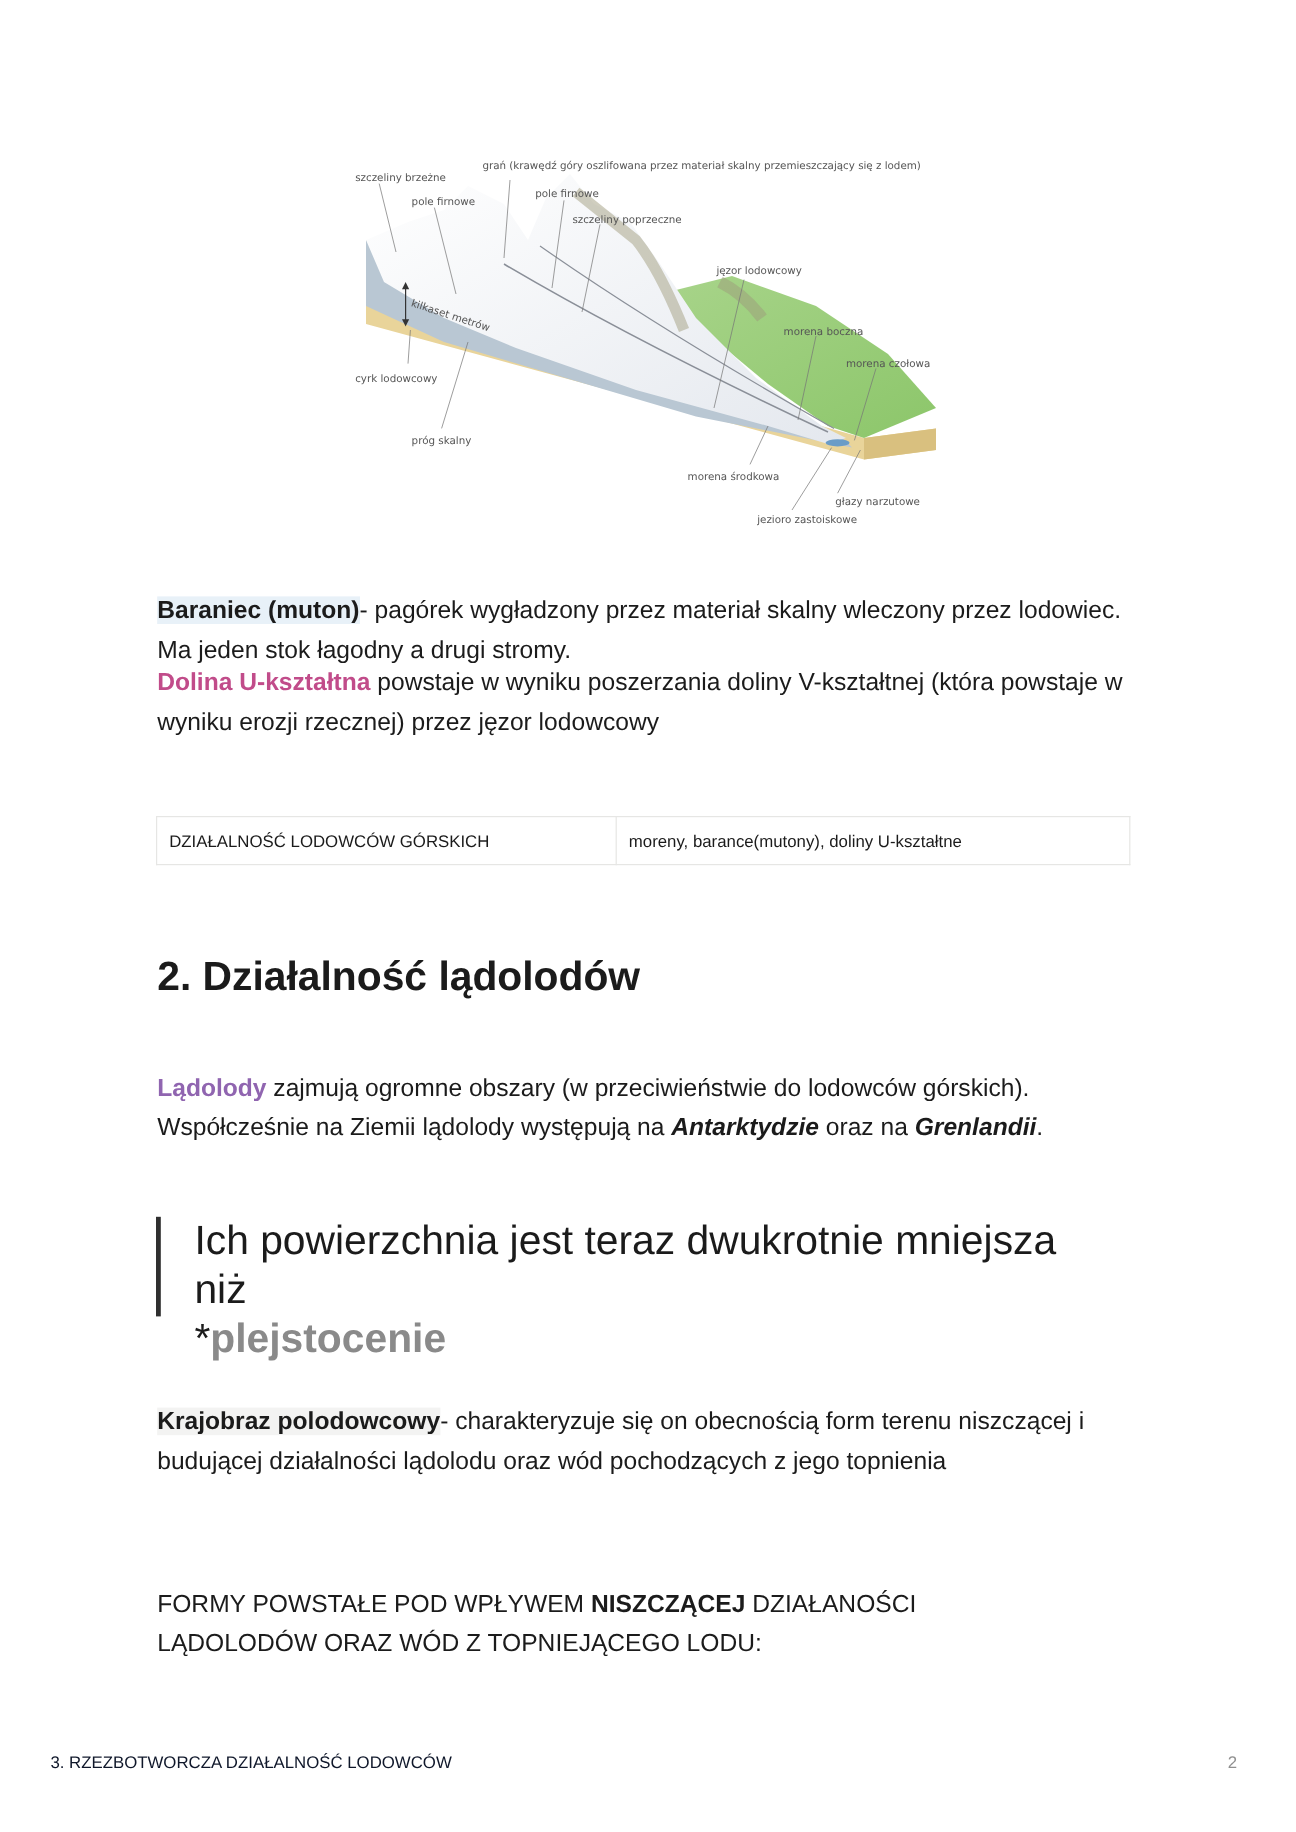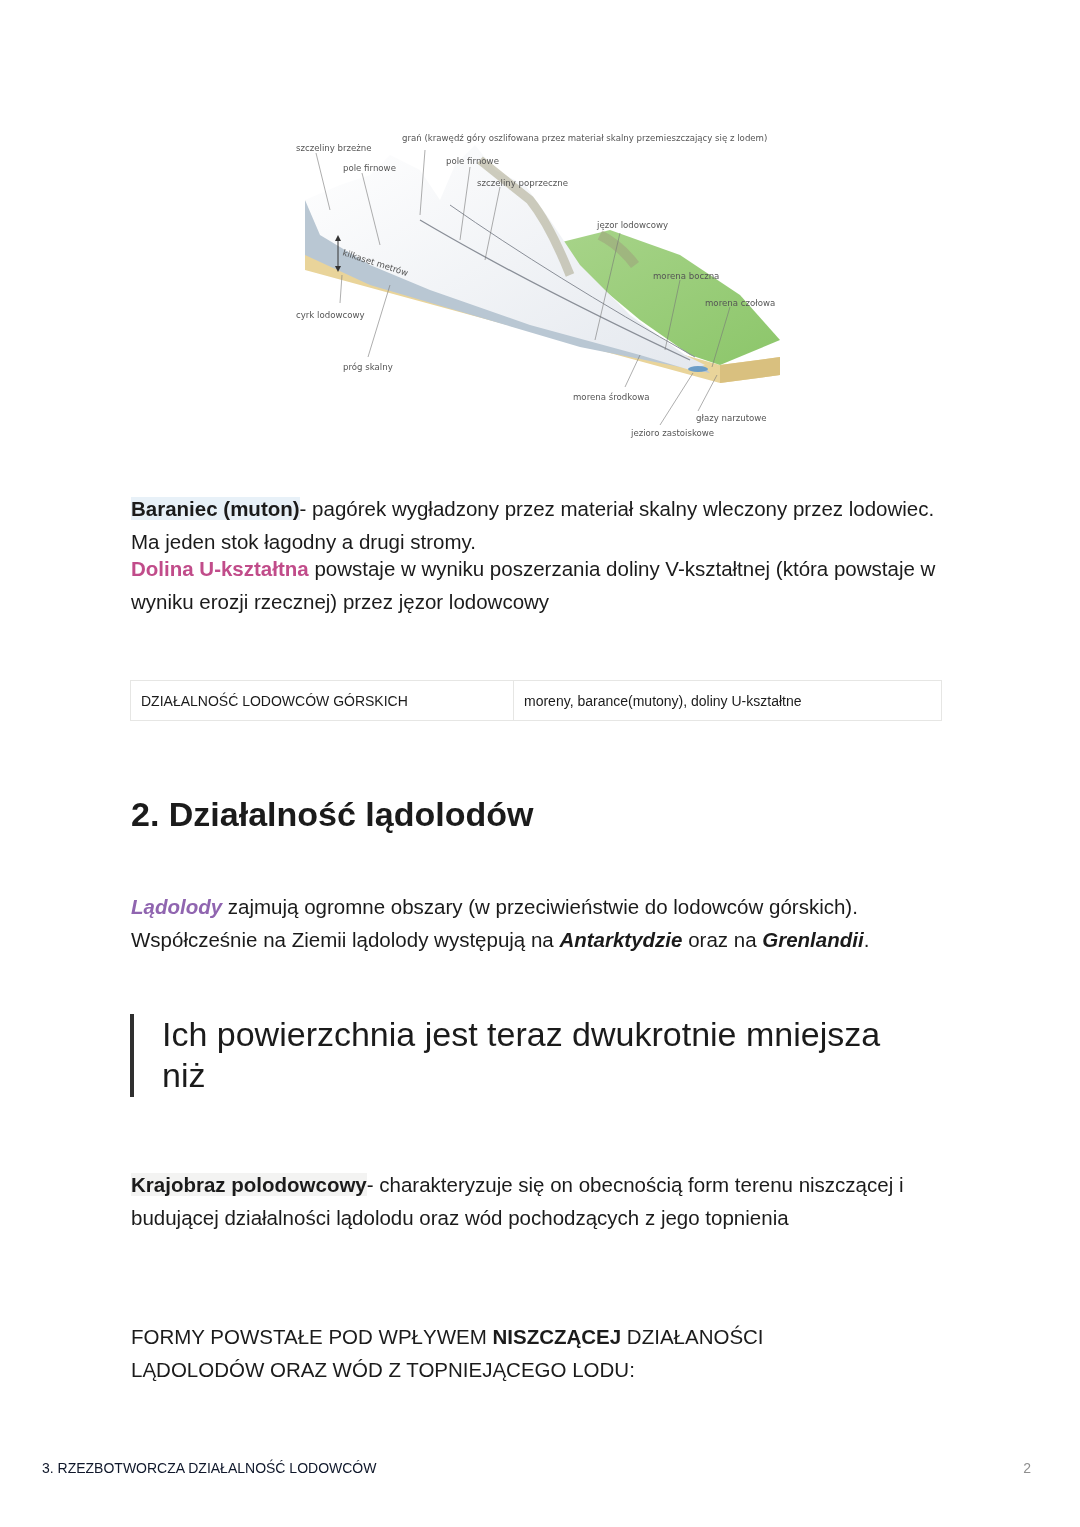--- a/index.html
+++ b/index.html
@@ -9,21 +9,21 @@
       color: #1b1b1b;
     }
     .figure { position: absolute; left: 280px; top: 125px; width: 520px; height: 325px; }
     .figure svg { width: 100%; height: 100%; display: block; }
     .lbl { font-family: "DejaVu Sans", sans-serif; font-size: 8.6px; fill: #555; }
 
     .para { position: absolute; left: 131px; width: 820px; font-size: 20.5px; line-height: 33px; margin: 0; }
     .hl-blue { background: #e8f1f8; font-weight: bold; }
     .hl-gray { background: #f3f3f2; font-weight: bold; }
     .pink { color: #c14c8a; font-weight: bold; }
-    .purple { color: #9065b0; font-weight: bold; font-style: italic; }
+    .purple { color: #9065b0; font-weight: bold; }
     .bi { font-weight: bold; font-style: italic; }
 
     table.info {
       position: absolute; left: 130px; top: 680px; width: 812px;
       border-collapse: collapse; font-size: 14px;
     }
     table.info td { border: 1px solid #e6e6e4; padding: 0 10px; height: 39px; white-space: nowrap; }
     table.info td:first-child { width: 362px; }
 
     h2.section {
@@ -123,20 +123,21 @@
   </tr>
 </tbody>
   </table>
 
 <h2 class="section">2. Działalność lądolodów</h2>
 
 <p class="para" style="top:890px;"><span class="purple">Lądolody</span><span> zajmują ogromne obszary (w przeciwieństwie do lodowców górskich). Współcześnie na Ziemii lądolody występują na </span><span class="bi">Antarktydzie</span><span> oraz na </span><span class="bi">Grenlandii</span><span>.</span></p>
 
 <div class="quote">
   <div>Ich powierzchnia jest teraz dwukrotnie mniejsza niż</div>
+  <div><span>*</span><span class="gray">plejstocenie</span></div>
 </div>
 
 <p class="para" style="top:1168px;"><span class="hl-gray">Krajobraz polodowcowy</span><span>- charakteryzuje się on obecnością form terenu niszczącej i budującej działalności lądolodu oraz wód pochodzących z jego topnienia</span></p>
 
 <p class="para" style="top:1320px; width:700px;"><span>FORMY POWSTAŁE POD WPŁYWEM </span><b>NISZCZĄCEJ</b><span> DZIAŁANOŚCI LĄDOLODÓW ORAZ WÓD Z TOPNIEJĄCEGO LODU:</span></p>
 
 <div class="footer-left">3. RZEZBOTWORCZA DZIAŁALNOŚĆ LODOWCÓW</div>
 <div class="footer-right">2</div>
 
 </body></html>

